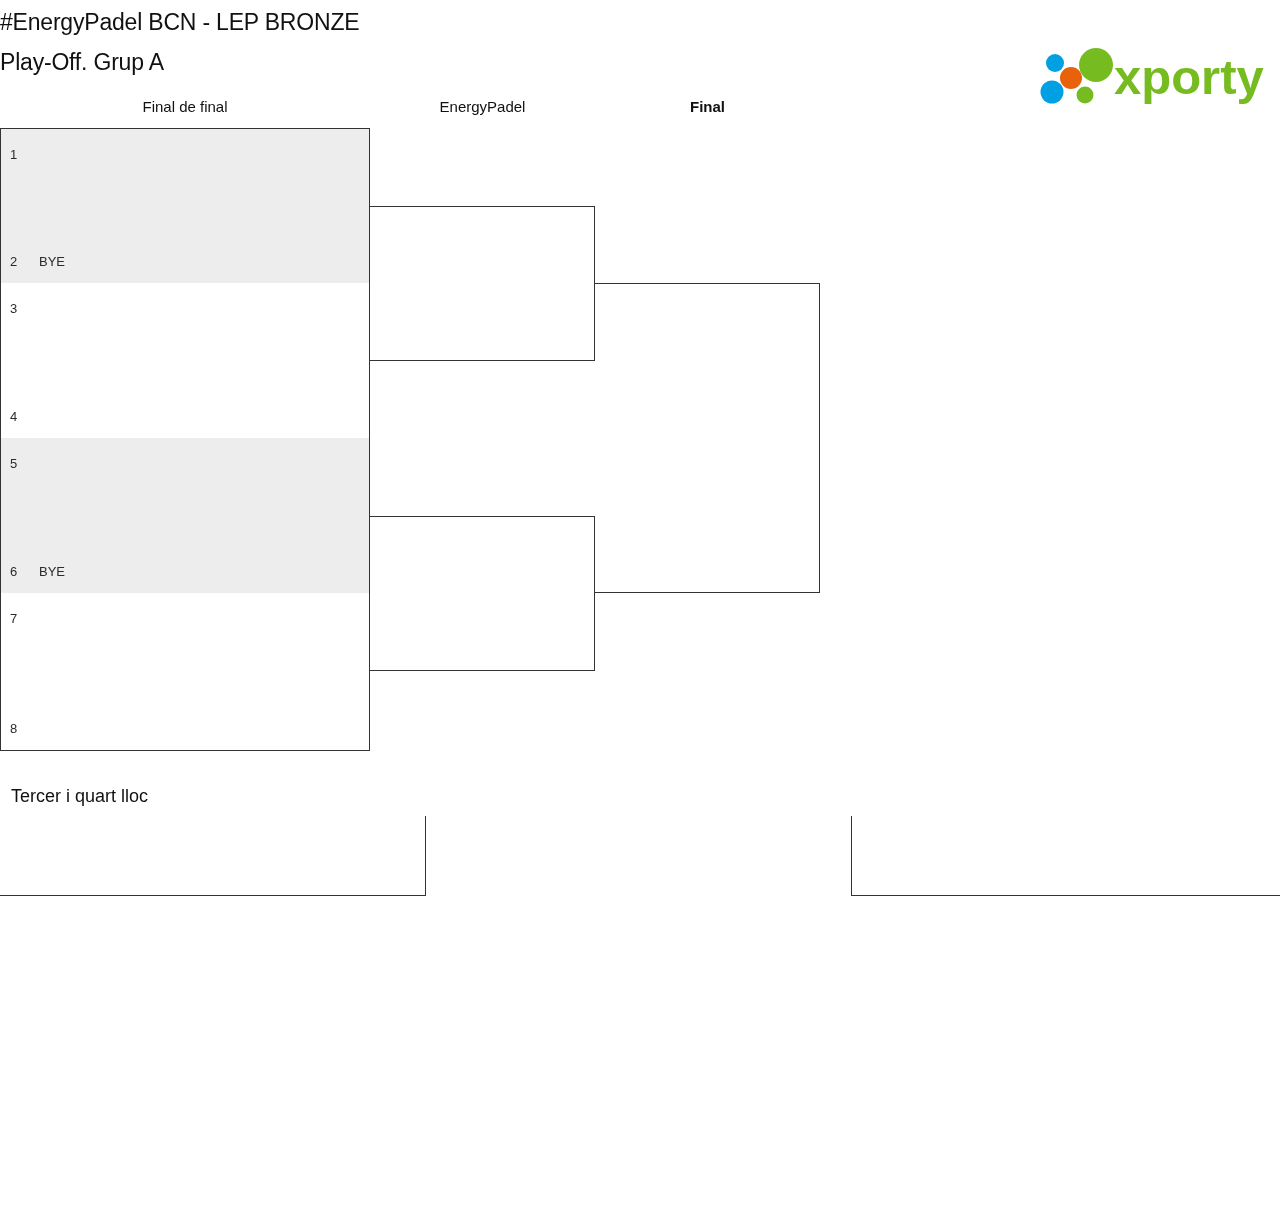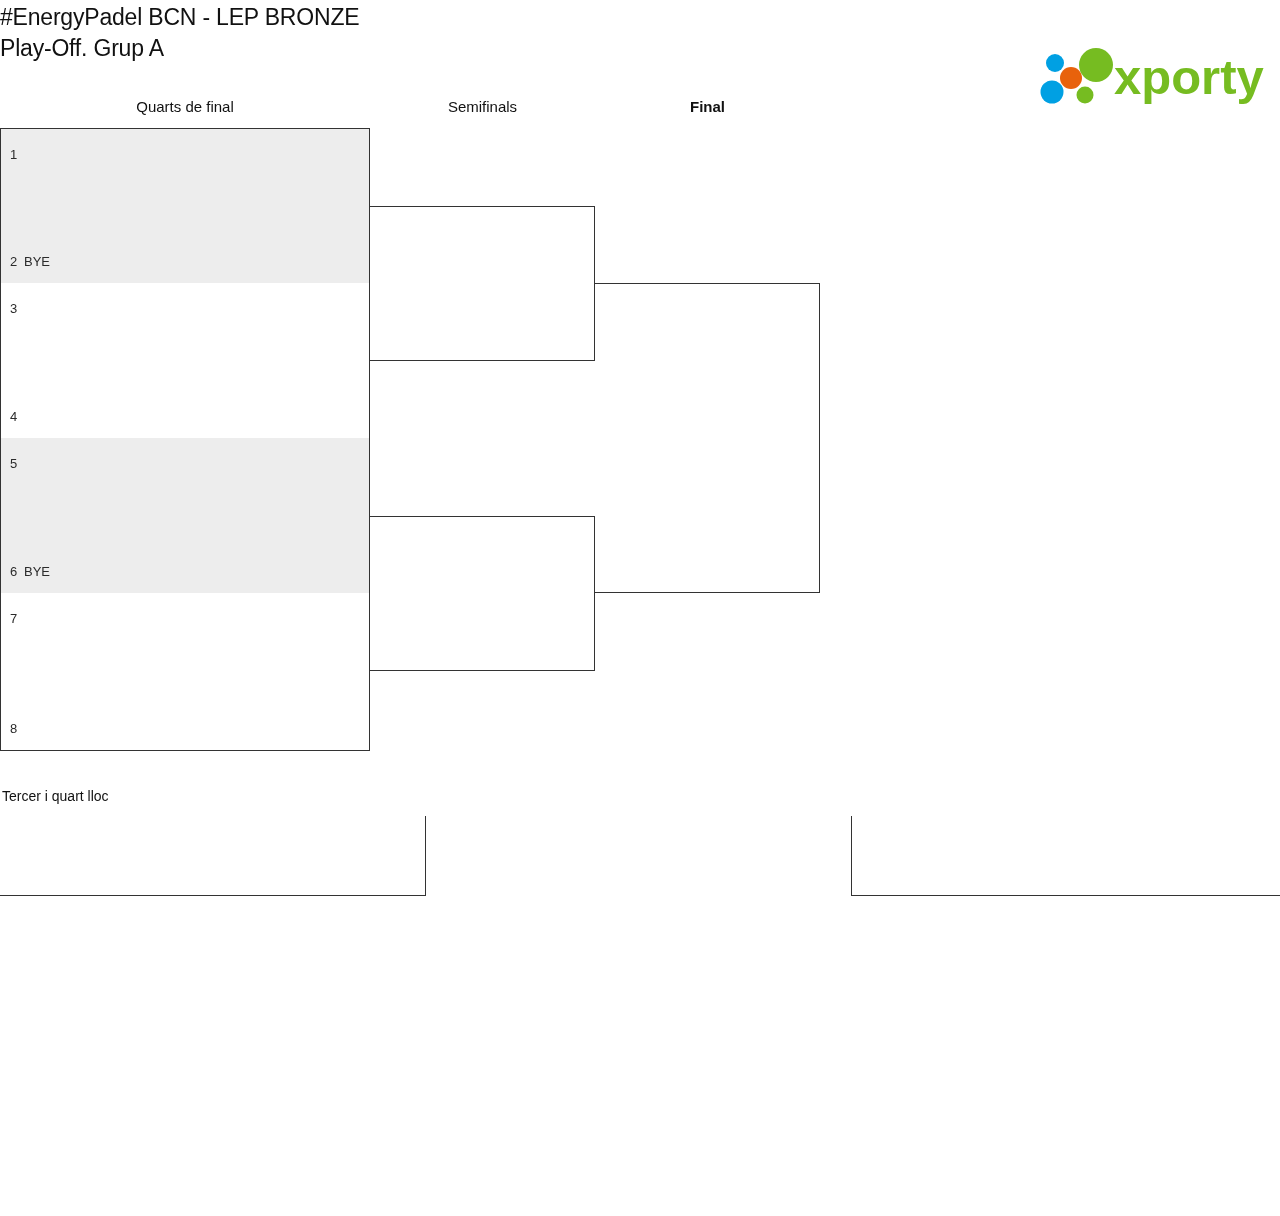--- a/index.html
+++ b/index.html
@@ -17,21 +17,21 @@
     overflow: hidden;
   }
 
   
   #page-title {
     position: absolute;
     left: 0px;
     top: 2px;
     width: 900px;
     font-size: 23px;
-    line-height: 31px;
+    line-height: 40px;
     font-weight: 400;
     color: #111111;
     letter-spacing: -0.2px;
     white-space: pre-line;
   }
 
   
   #brand-logo {
     position: absolute;
     right: 14px;
@@ -78,40 +78,40 @@
     white-space: nowrap;
   }
   .slot-top    { top: 17px; }
   .slot-bottom { bottom: 13px; }
   .slot .seed {
     display: inline-block;
     min-width: 14px;
   }
   .slot .pname {
     display: inline-block;
-    margin-left: 0;
+    margin-left: 15px;
   }
 
   
   .bracket {
     position: absolute;
     box-sizing: border-box;
     border-top: 1px solid #333333;
     border-right: 1px solid #333333;
     border-bottom: 1px solid #333333;
     border-left: none;
     background: transparent;
   }
 
   
   #third-place-title {
     position: absolute;
-    left: 2px;
+    left: 11px;
     top: 786px;
-    font-size: 14px;
+    font-size: 18px;
     line-height: 20px;
     color: #111111;
     white-space: nowrap;
   }
   .tp-box {
     position: absolute;
     box-sizing: border-box;
     border-bottom: 1px solid #333333;
     background: transparent;
   }
@@ -142,22 +142,22 @@
     <circle cx="29" cy="19" r="9" fill="#00a0e3"></circle>
     <circle cx="45" cy="34" r="11" fill="#e8620c"></circle>
     <circle cx="70" cy="21" r="17" fill="#76bc21"></circle>
     <circle cx="26" cy="48" r="11.5" fill="#00a0e3"></circle>
     <circle cx="59" cy="51" r="8.5" fill="#76bc21"></circle>
 
     <text x="88" y="50" font-family="Liberation Sans, sans-serif" font-size="49" font-weight="700" fill="#76bc21">xporty</text>
   </svg>
 </div>
 
-<div class="round-header" id="round-header-0">Quarts de final</div>
-<div class="round-header" id="round-header-1">Semifinals</div>
+<div class="round-header" id="round-header-0">Final de final</div>
+<div class="round-header" id="round-header-1">EnergyPadel</div>
 <div class="round-header" id="round-header-2">Final</div>
 
 <div class="qf-match shaded" id="qf-0" style="top:128px; height:156px;">
   <div class="slot slot-top">
     <span class="seed">1</span><span class="pname"></span>
   </div>
   <div class="slot slot-bottom">
     <span class="seed">2</span><span class="pname">BYE</span>
   </div>
 </div>

